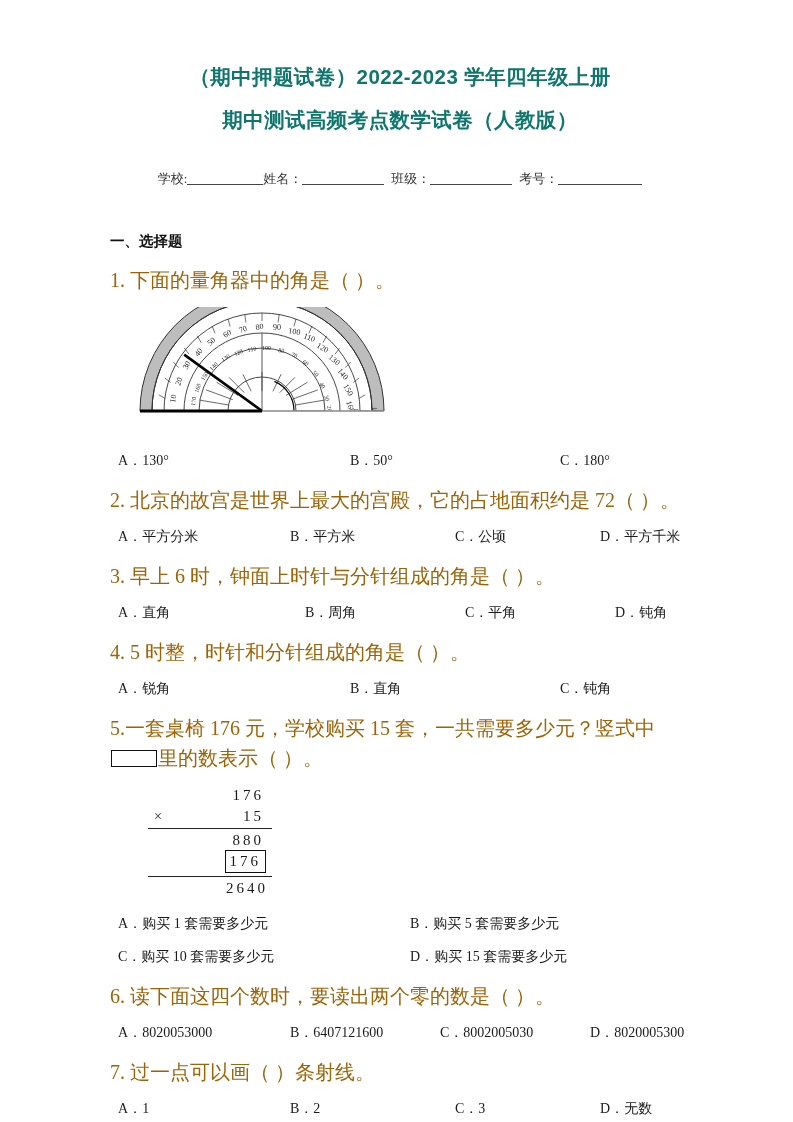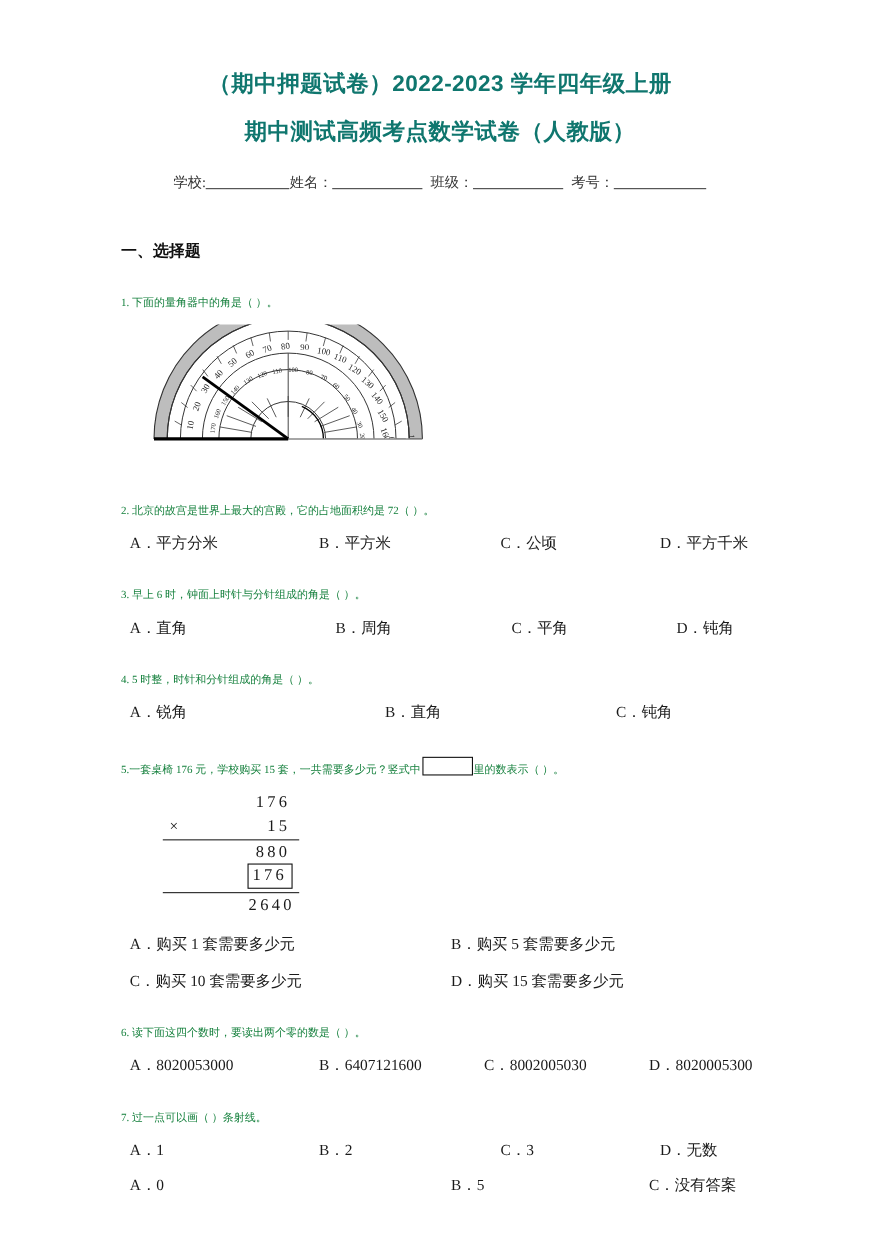--- a/index.html
+++ b/index.html
@@ -41,21 +41,21 @@
     line-height: 1.5;
     font-family: "Liberation Sans", "DejaVu Sans", sans-serif;
     white-space: nowrap;
   }
   .title-line.second {
     margin-top: 12px;
   }
 
   
   .ident-row {
-    margin-top: 21px;
+    margin-top: 34px;
     font-size: 13px;
     text-align: center;
     white-space: nowrap;
     color: #333;
   }
   .ident-item {
     display: inline-block;
   }
   .ident-label {
     display: inline-block;
@@ -75,24 +75,24 @@
   
   .section-head {
     margin-top: 44px;
     font-size: 14.5px;
     font-weight: bold;
     font-family: "Liberation Sans", "DejaVu Sans", sans-serif;
     color: #111;
   }
 
   .q {
-    margin-top: 30px;
-    font-size: 10px;
+    margin-top: 14px;
+    font-size: 20px;
     line-height: 1.5;
-    color: #15803d;
+    color: #a16207;
   }
   .q-text { white-space: nowrap; }
 
   .opts {
     margin-top: 13px;
     font-size: 14px;
     position: relative;
     height: 19px;
   }
   .opt {
@@ -322,20 +322,25 @@
         <line x1="140" y1="104" x2="62.2" y2="47.6" stroke="#000" stroke-width="2.6"></line>
 
         <path d="M 172 104 A 32 32 0 0 0 152.4 74.4" fill="none" stroke="#000" stroke-width="1.2"></path>
       </g>
 
       <line x1="18" y1="104" x2="262" y2="104" stroke="#888" stroke-width="1.4"></line>
       <line x1="18" y1="104" x2="140" y2="104" stroke="#000" stroke-width="3"></line>
     </svg>
   </div>
 
+  <div class="opts">
+    <span class="opt d1"><span>A．</span><span>130°</span></span>
+    <span class="opt d2"><span>B．</span><span>50°</span></span>
+    <span class="opt d3"><span>C．</span><span>180°</span></span>
+  </div>
 
   <div class="q">
     <span>2.</span>
     <span>北京的故宫是世界上最大的宫殿，它的占地面积约是 72（    ）。</span>
   </div>
   <div class="opts">
     <span class="opt c1"><span>A．</span><span>平方分米</span></span>
     <span class="opt c2"><span>B．</span><span>平方米</span></span>
     <span class="opt c3"><span>C．</span><span>公顷</span></span>
     <span class="opt c4"><span>D．</span><span>平方千米</span></span>

